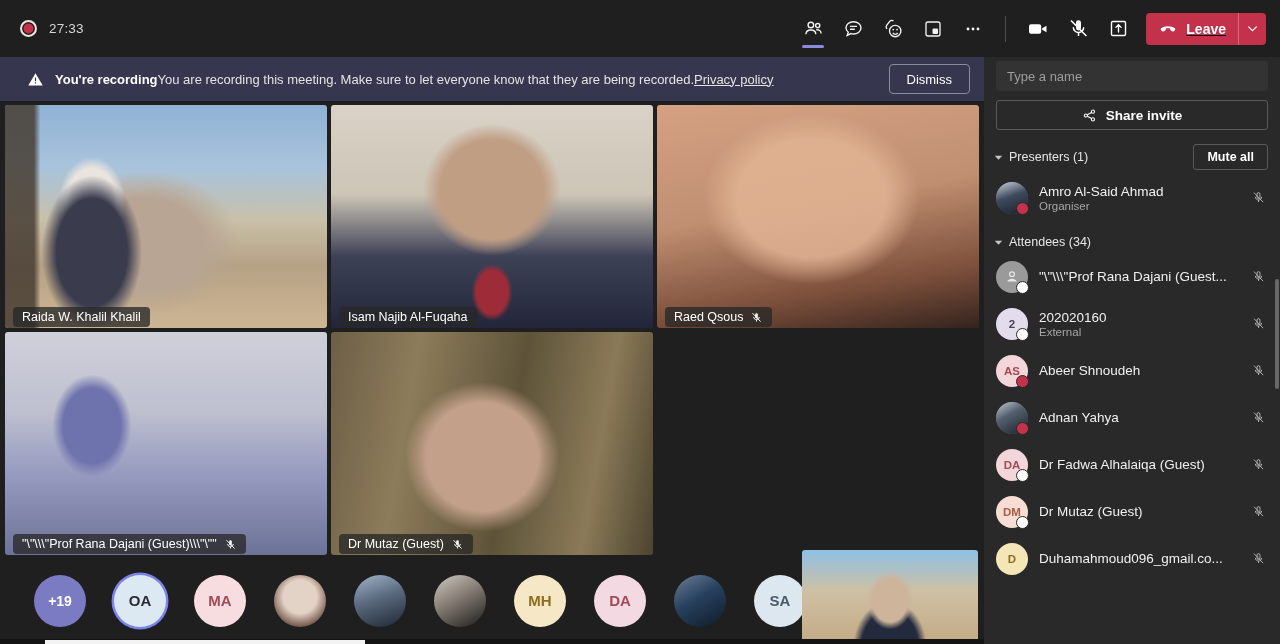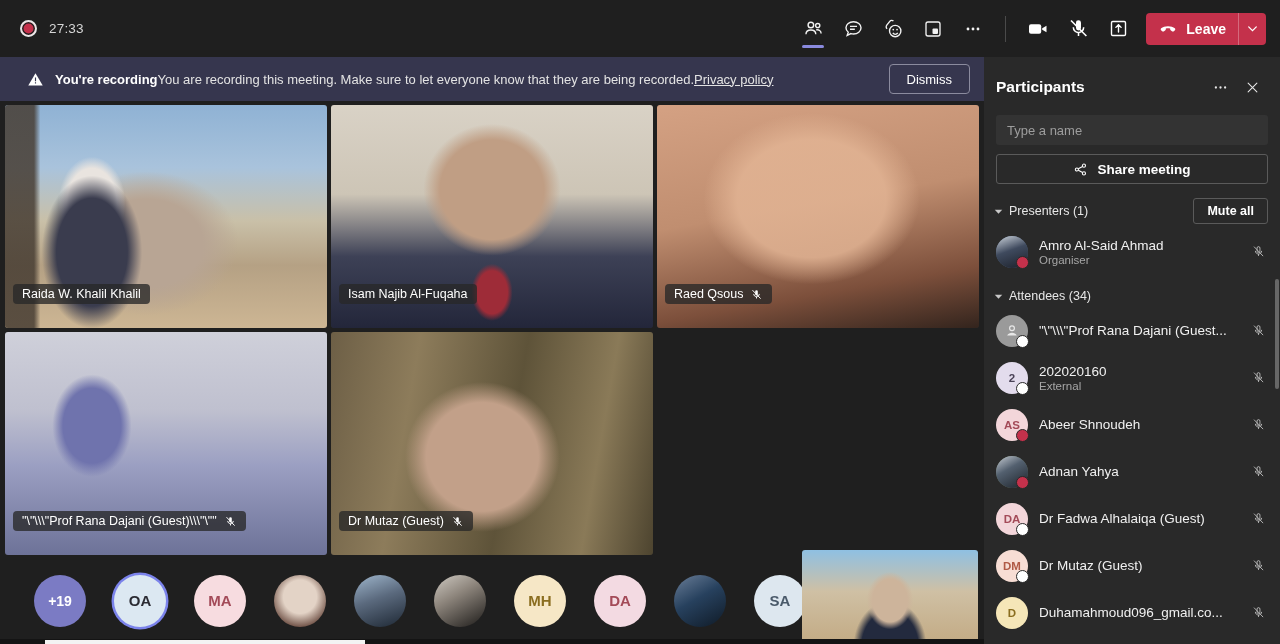--- a/index.html
+++ b/index.html
@@ -20,21 +20,21 @@
     position: relative;
   }
   .rec-group { display: flex; align-items: center; gap: 12px; }
   .rec-dot {
     width: 17px; height: 17px; border-radius: 50%;
     border: 2px solid #e8e8e8; background: #c4314b;
     box-shadow: inset 0 0 0 1.5px #1f1f1f;
   }
   .rec-time { color: #d6d6d6; font-size: 13.5px; letter-spacing: .2px; }
 
-  .topbar-right { margin-left: auto; display: flex; align-items: center; }
+  .topbar-right { margin-left: auto; display: flex; align-items: center; text-decoration: underline; }
   .tb-btn {
     width: 40px; height: 40px; border-radius: 4px;
     display: flex; align-items: center; justify-content: center;
     position: relative; cursor: pointer;
   }
   .tb-btn svg { display: block; }
   .tb-btn.active::after {
     content: ""; position: absolute; bottom: 1px; left: 50%;
     transform: translateX(-50%);
     width: 22px; height: 2.5px; border-radius: 2px; background: #8a8ade;
@@ -84,21 +84,21 @@
     grid-template-rows: repeat(2, 1fr);
     gap: 4px; padding: 4px 5px 2px 5px;
     min-height: 0;
   }
   .tile {
     position: relative; overflow: hidden; border-radius: 3px;
     background: #2b2b2b;
   }
   .tile-bg { position: absolute; inset: 0; }
   .name-chip {
-    position: absolute; left: 8px; bottom: 24px;
+    position: absolute; left: 8px; bottom: 1px;
     display: flex; align-items: center; gap: 7px;
     background: rgba(40,40,40,.78); border-radius: 4px;
     padding: 3px 9px; max-width: calc(100% - 18px);
   }
   .name-chip span.nm {
     color: #fff; font-size: 12.5px; white-space: nowrap;
     overflow: hidden; text-overflow: ellipsis;
   }
   .circ-av {
     position: absolute; top: 50%; left: 50%; transform: translate(-50%,-50%);
@@ -441,48 +441,31 @@
         <div class="fs-item" style="background:#dde7ef;color:#4a5a6a">SA</div>
 
         <div class="self-tile"></div>
         <div class="bottom-scroll">
           <div class="thumb"></div>
         </div>
       </div>
     </div>
 
     <div class="panel">
-      <div class="panel-head">
-        <div class="panel-title">Participants</div>
-        <div class="sp">
-          <div class="ph-btn">
-            <svg width="17" height="17" viewBox="0 0 24 24" fill="#e6e6e6">
-              <circle cx="5.5" cy="12" r="1.6"></circle>
-                <circle cx="12" cy="12" r="1.6"></circle>
-                <circle cx="18.5" cy="12" r="1.6"></circle>
-            </svg>
-          </div>
-          <div class="ph-btn">
-            <svg width="15" height="15" viewBox="0 0 24 24" fill="none" stroke="#e6e6e6" stroke-width="1.7">
-              <path d="M5 5l14 14M19 5L5 19" stroke-linecap="round"></path>
-            </svg>
-          </div>
-        </div>
-      </div>
 
       <input class="search-input" placeholder="Type a name" style="">
 
       <button class="share-btn">
         <svg width="15" height="15" viewBox="0 0 24 24" fill="none" stroke="#fff" stroke-width="1.7">
           <circle cx="17.5" cy="5.8" r="2.5"></circle>
             <circle cx="6.2" cy="12" r="2.5"></circle>
             <circle cx="17.5" cy="18.2" r="2.5"></circle>
           <path d="M8.5 10.8l6.8-3.7M8.5 13.2l6.8 3.7"></path>
         </svg>
-        <span>Share meeting</span>
+        <span>Share invite</span>
       </button>
 
       <div class="group-head">
         <svg width="9" height="9" viewBox="0 0 12 12" fill="#c8c8c8">
             <path d="M1 3.5h10L6 9z"></path>
           </svg>
         <span class="group-title">Presenters (1)</span>
         <button class="mute-all">Mute all</button>
       </div>
 

